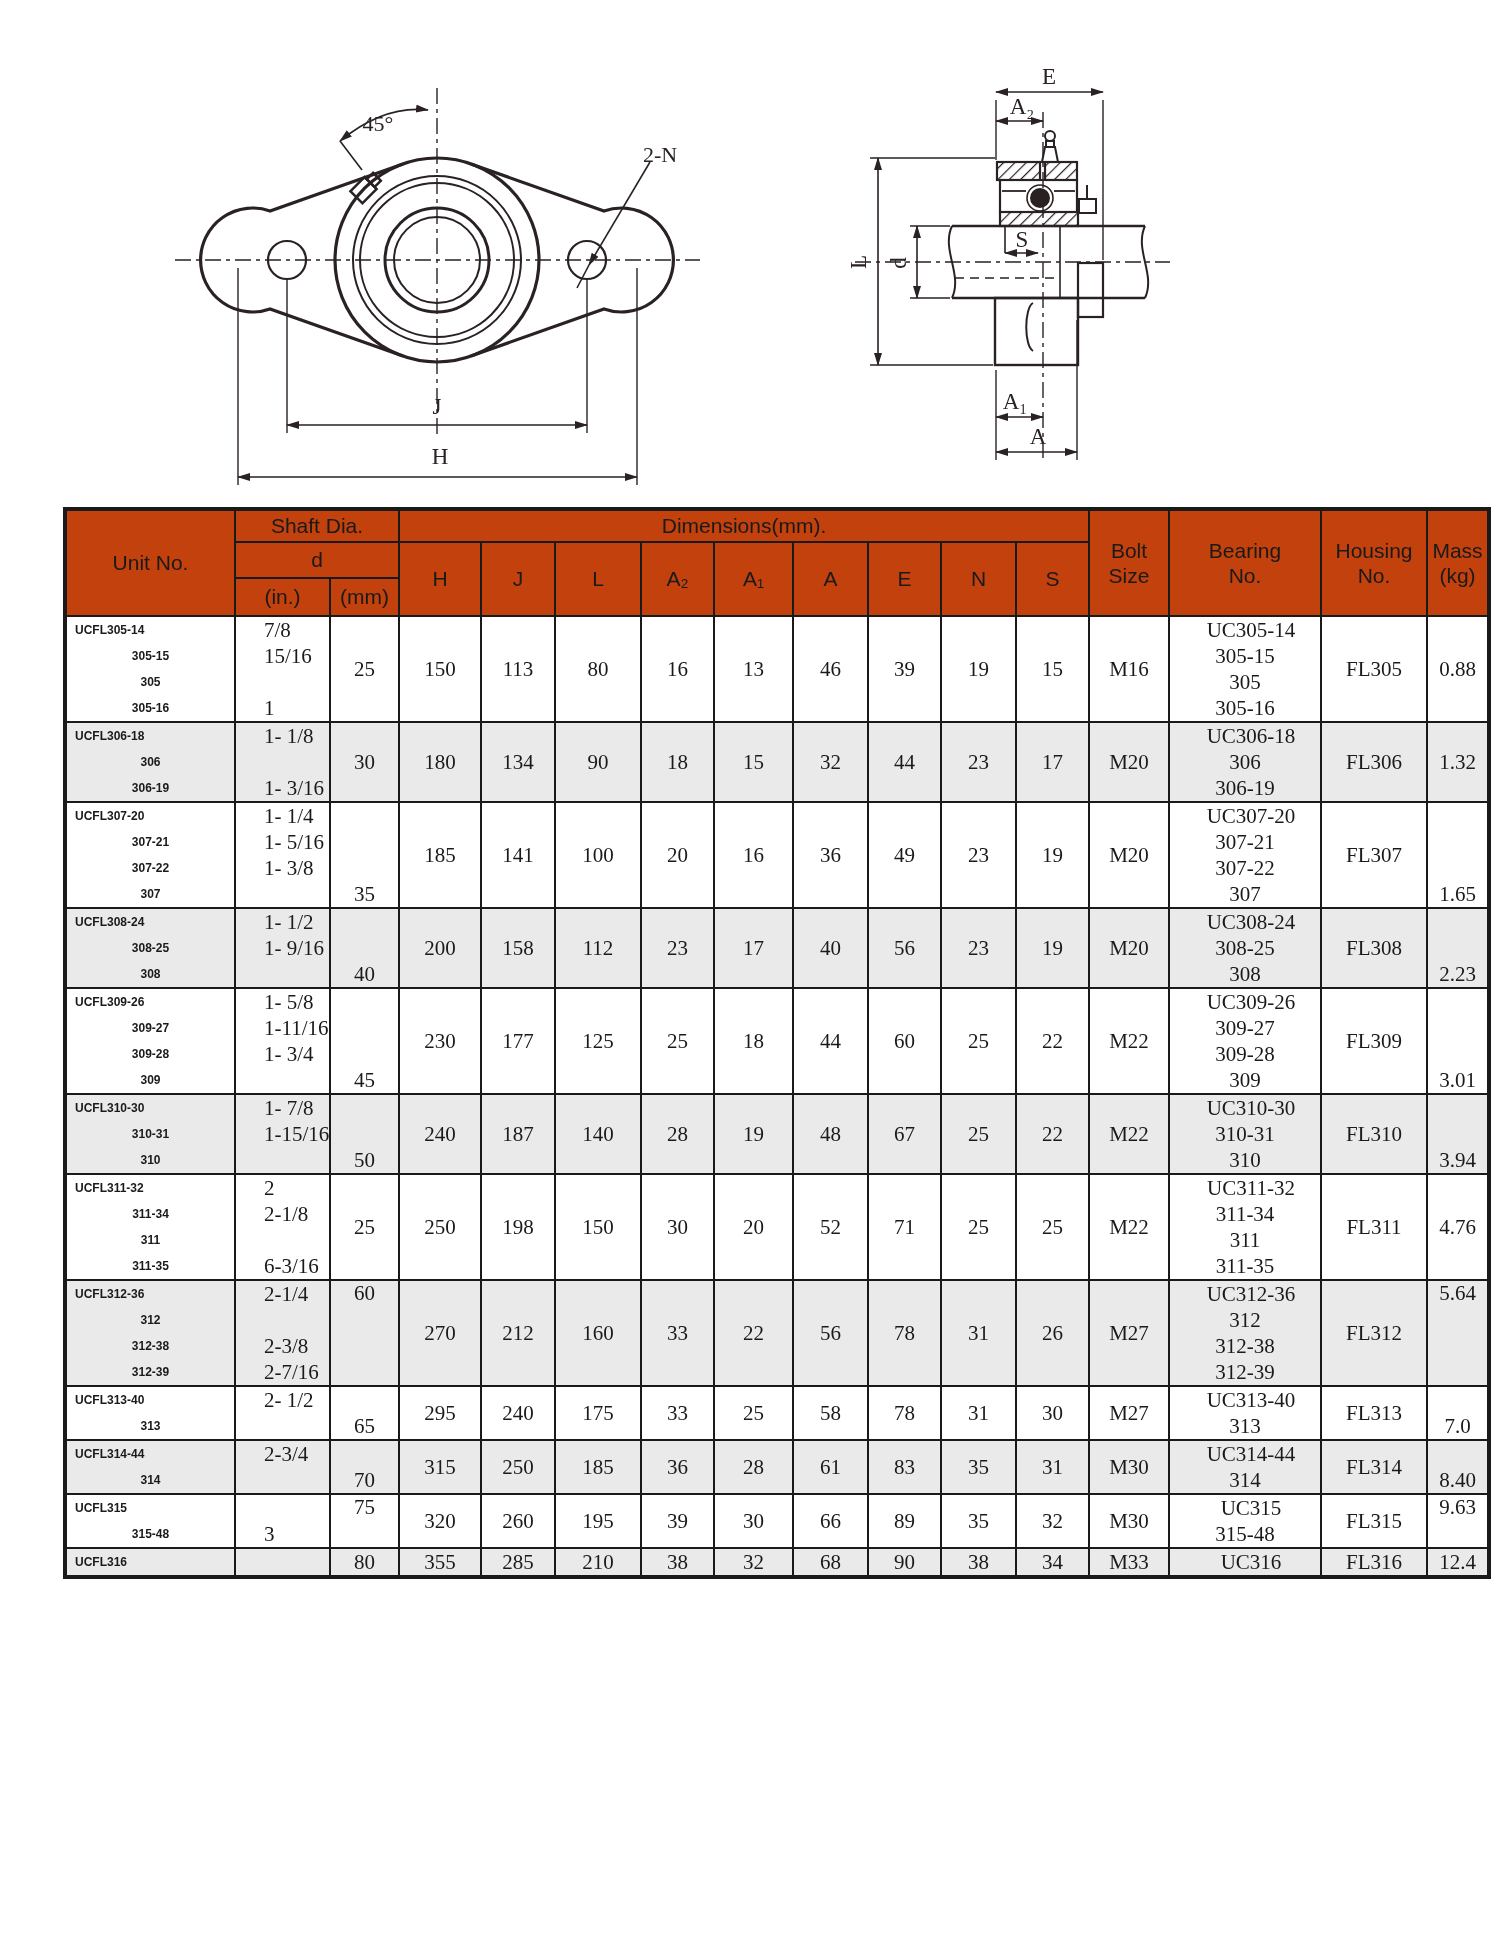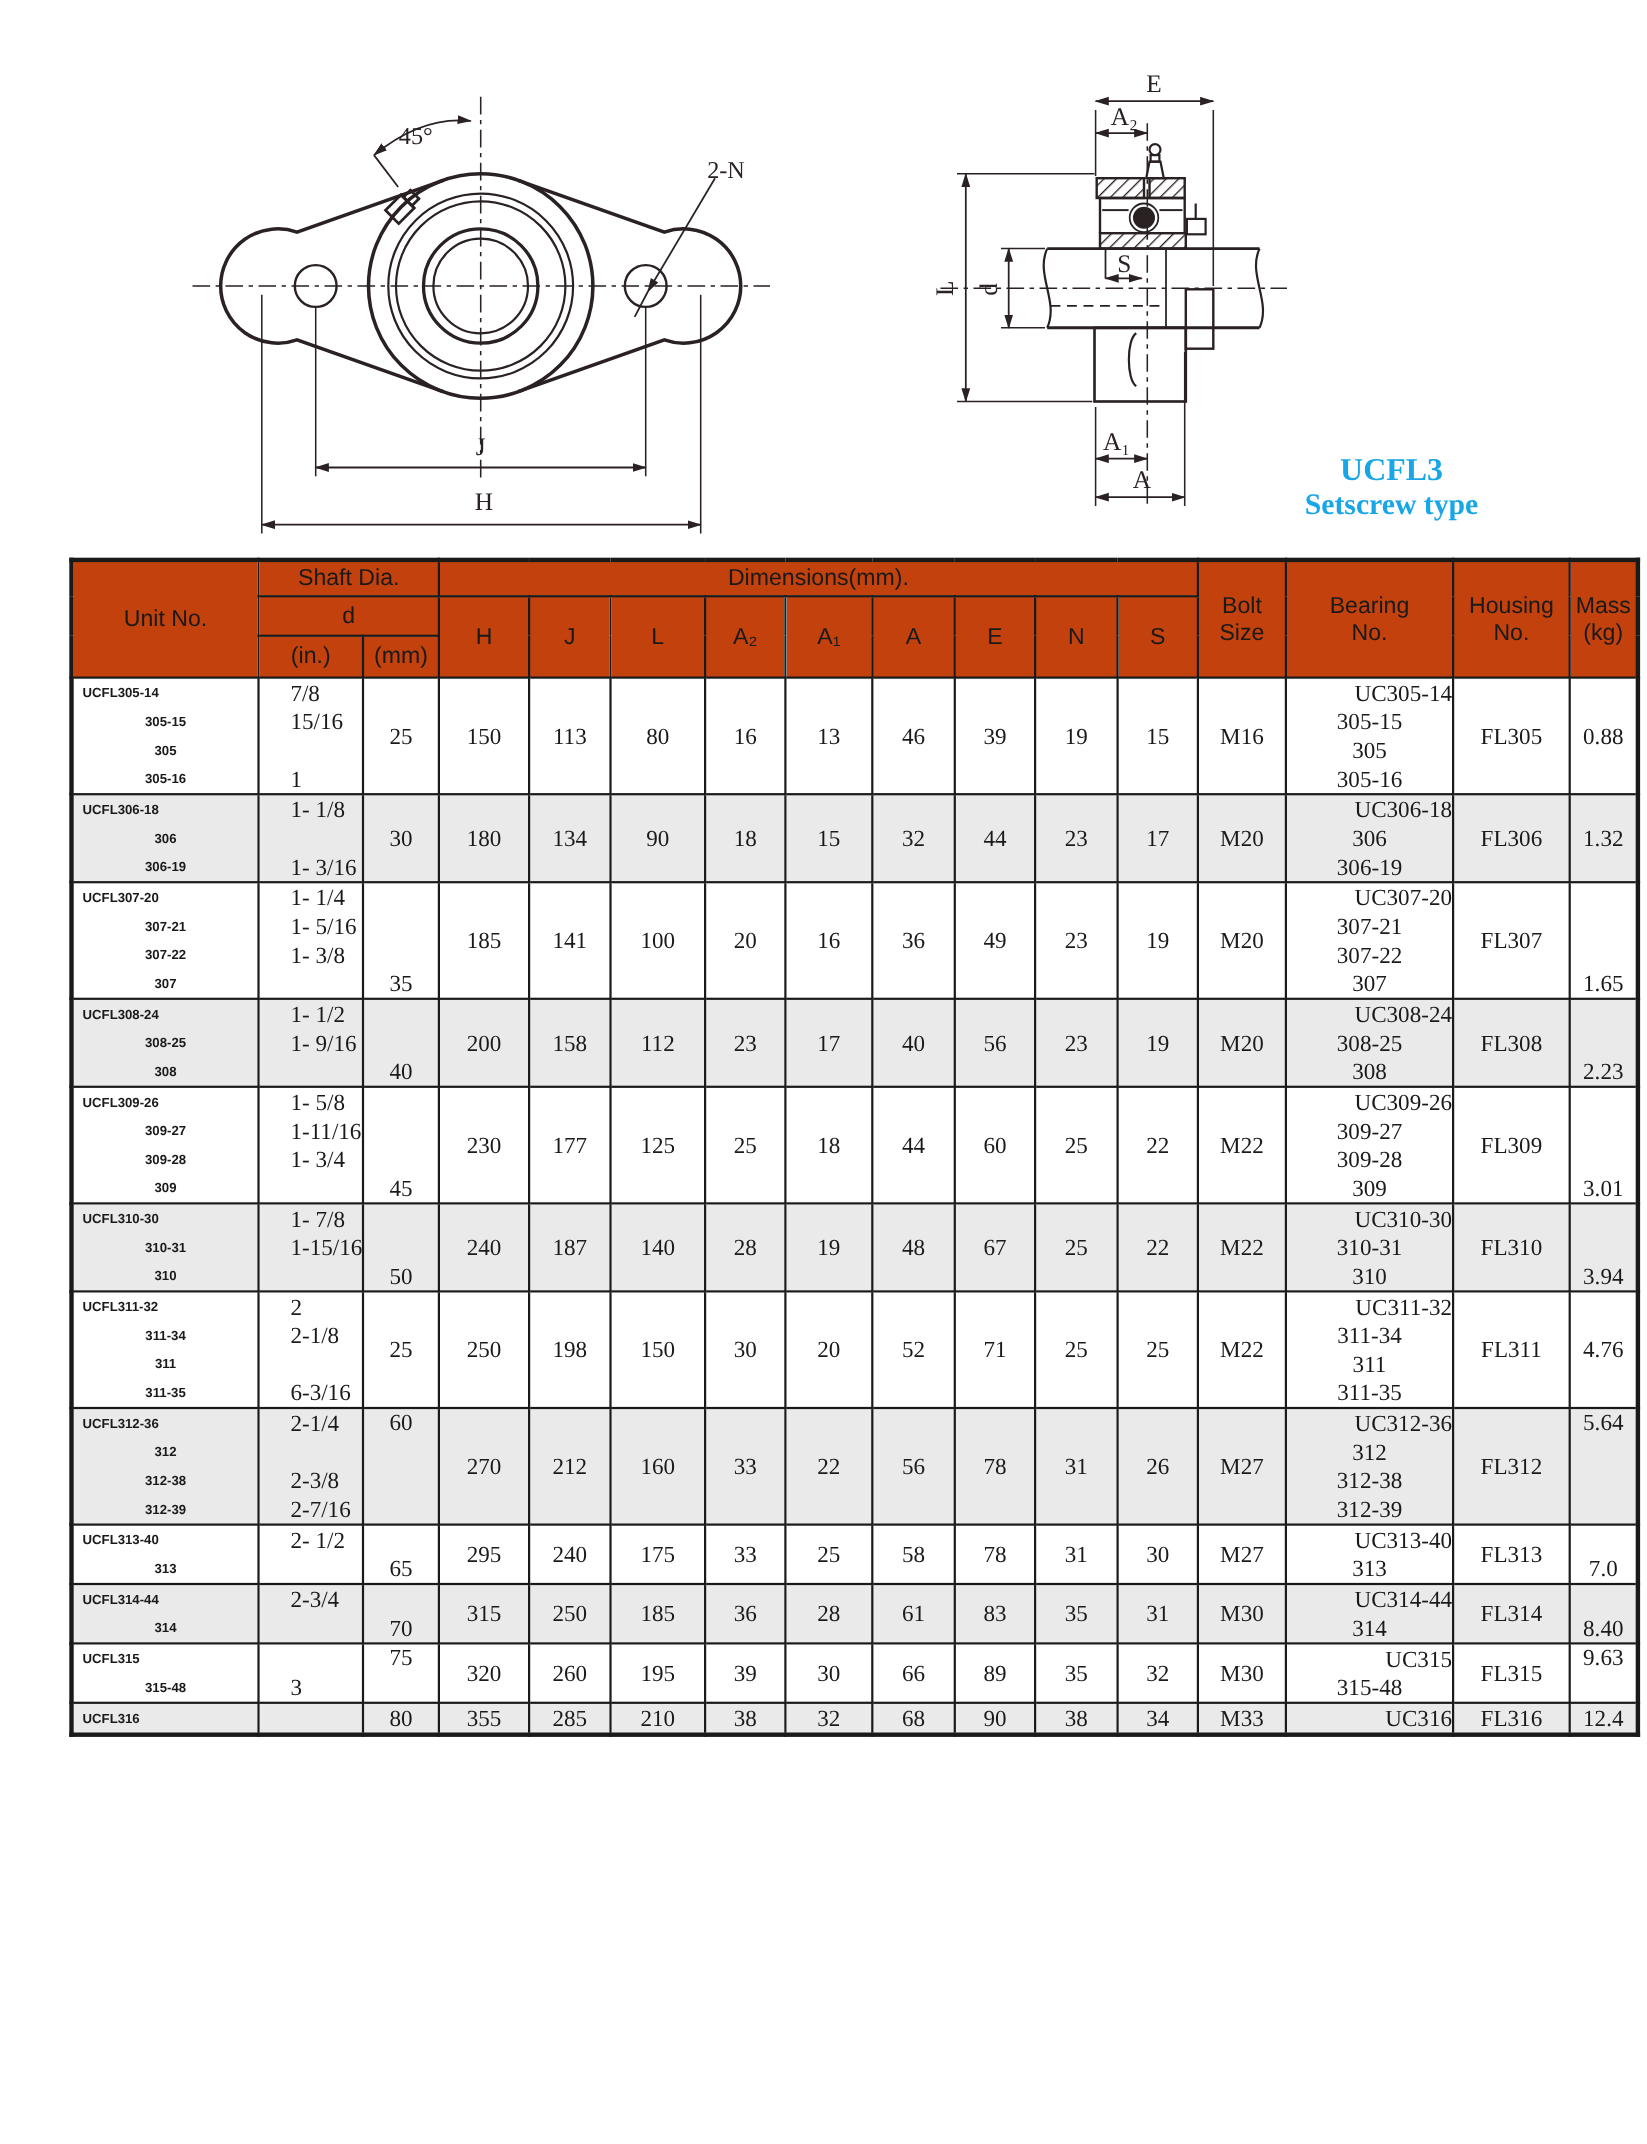--- a/index.html
+++ b/index.html
@@ -26,21 +26,21 @@
   td.c-unit,td.c-in,td.c-bearing{vertical-align:top;}
   td.c-unit{font-weight:bold;font-size:12px;}
   td.c-in,td.c-num,td.c-bolt,td.c-bearing,td.c-housing,td.c-mass{
      font-family:"Liberation Serif",serif;font-size:21px;}
   td.c-num,td.c-bolt,td.c-housing,td.c-mass{text-align:center;}
   .ln{line-height:26px;height:26px;white-space:nowrap;}
   td.c-unit .ln{text-align:center;}
   td.c-unit .ln.first{text-align:left;padding-left:8px;}
   td.c-in .ln{text-align:left;padding-left:28px;}
   td.c-bearing .ln{text-align:center;}
-  td.c-bearing .ln.first{text-align:right;padding-left:12px;}
+  td.c-bearing .ln.first{text-align:center;padding-left:12px;}
   td.c-unit,td.c-in,td.c-bearing{padding-top:5px;padding-bottom:5px;}
   td.v-bottom{vertical-align:bottom;padding-bottom:4px;}
   td.v-top{vertical-align:top;padding-top:4px;}
   td.v-center{vertical-align:middle;}
   .hdr-two{line-height:25px;}
 </style>
 </head>
 <body>
 
 <div id="page">
@@ -159,24 +159,20 @@
     </g>
     <text class="dim-text" x="1049" y="84" text-anchor="middle">E</text>
     <text class="dim-text" x="1022" y="114" text-anchor="middle">A₂</text>
     <text class="dim-text" x="866" y="262" text-anchor="middle" transform="rotate(-90 866 262)">L</text>
     <text class="dim-text" x="906" y="263" text-anchor="middle" transform="rotate(-90 906 263)">d</text>
     <text class="dim-text" x="1022" y="247" text-anchor="middle">S</text>
     <text class="dim-text" x="1015" y="409" text-anchor="middle">A₁</text>
     <text class="dim-text" x="1038" y="444" text-anchor="middle">A</text>
   </svg>
 
-  <div id="type-heading">
-    <div class="l1">UCFL3</div>
-    <div class="l2">Setscrew type</div>
-  </div>
 
   <table id="spec-table">
     <colgroup>
       <col style="width:170px">
         <col style="width:95px">
         <col style="width:69px">
       <col style="width:82px">
         <col style="width:74px">
         <col style="width:86px">
       <col style="width:73px">

